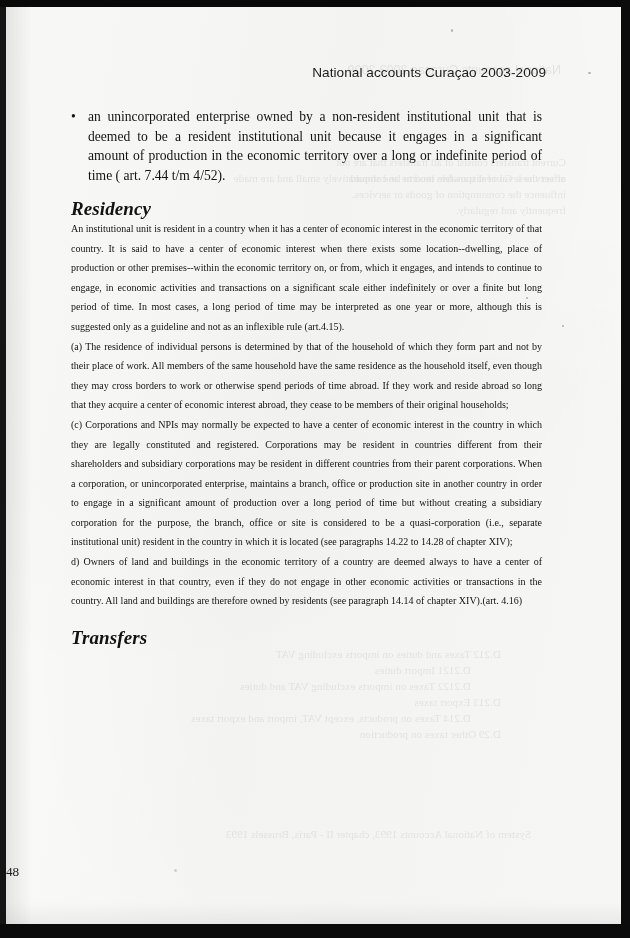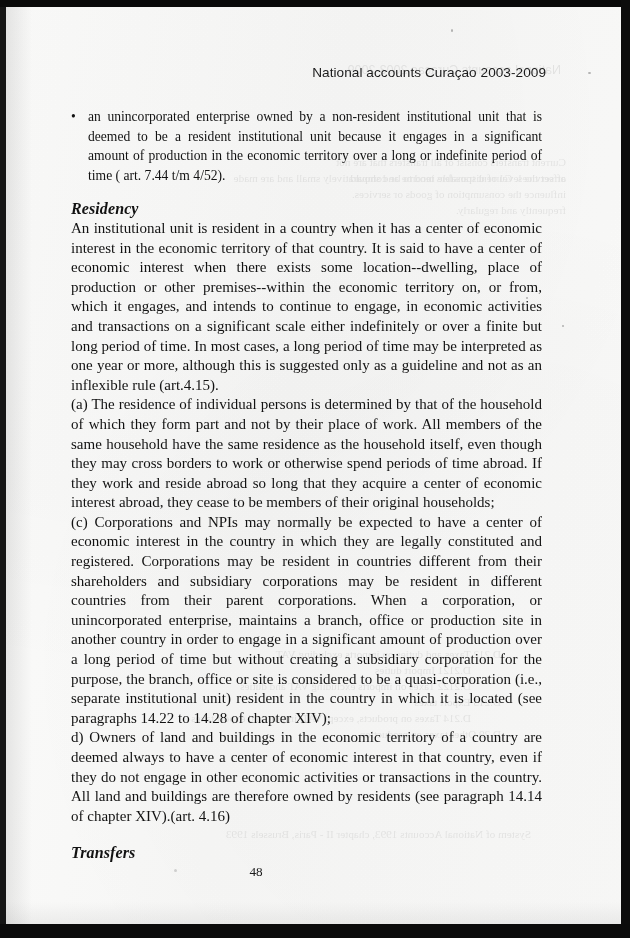--- a/index.html
+++ b/index.html
@@ -142,43 +142,43 @@
     flex: 1 1 auto;
     text-align: justify;
     text-justify: inter-word;
     font-size: 13.6px;
     line-height: 19.6px;
     hyphens: none;
   }
 
   h3.sec {
     margin: 0 0 0 0;
-    font-size: 16px;
+    font-size: 19px;
     line-height: 19.6px;
     font-weight: bold;
     font-style: italic;
     letter-spacing: 0.1px;
   }
 
   p.para {
     margin: 0;
-    font-size: 15px;
+    font-size: 10px;
     line-height: 19.6px;
     text-align: justify;
     text-justify: inter-word;
     hyphens: none;
   }
   .gap-md { height: 17px; }
 
   .page-number {
     position: absolute;
     left: 0;
     top: 857px;
     width: 500px;
-    text-align: center;
+    text-align: left;
     font-size: 13.2px;
     color: #1b1b1b;
   }
 
   
   .speck {
     position: absolute;
     background: #6b6b6b;
     border-radius: 50%;
     opacity: 0.5;

